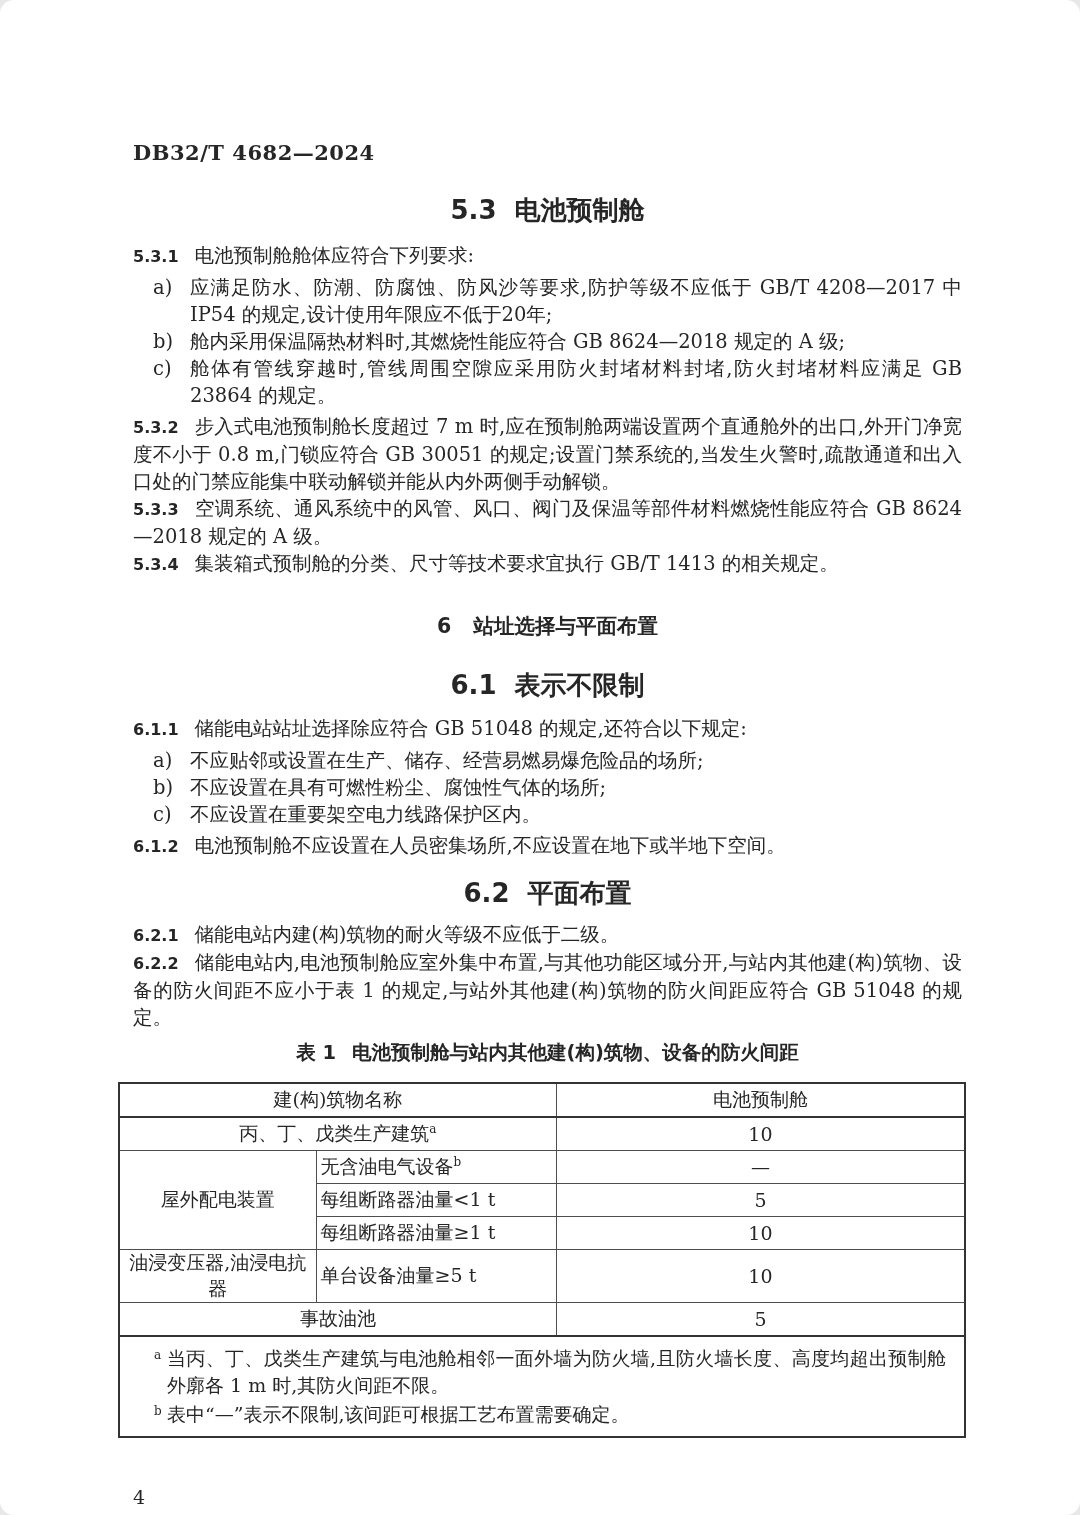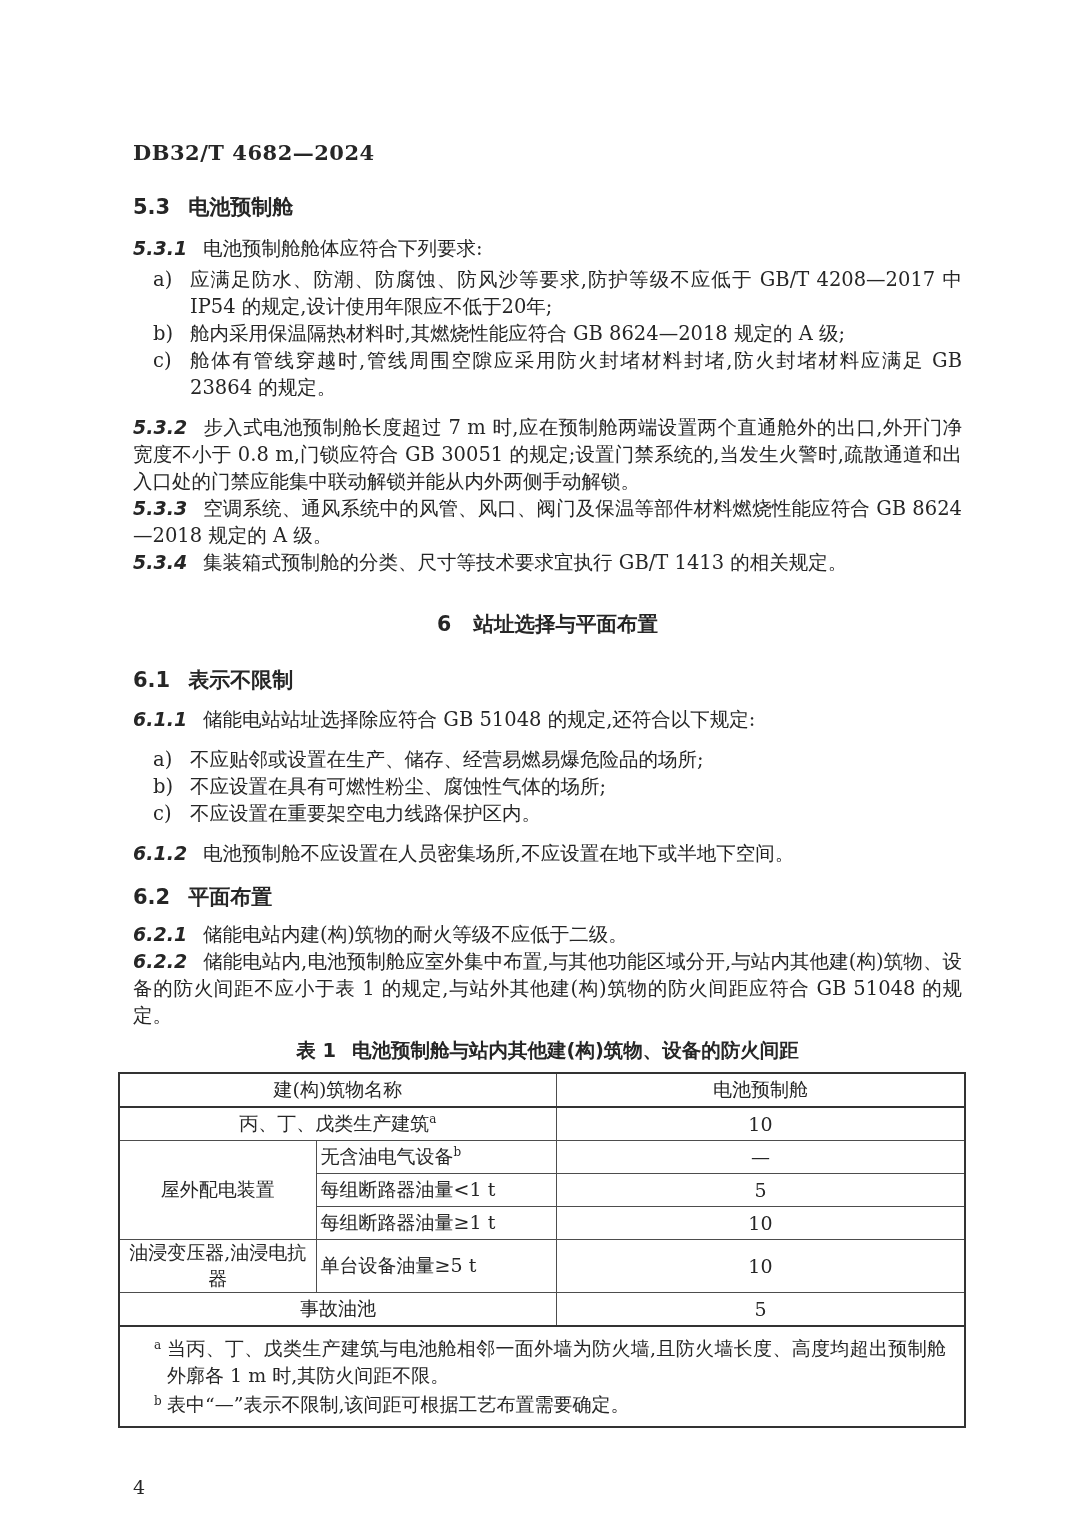--- a/index.html
+++ b/index.html
@@ -6,51 +6,52 @@
   .page {
     position:relative;
     width:1080px; height:1515px;
     margin:0 auto;
     background:#ffffff;
     box-sizing:border-box;
     padding:140px 118px 0 133px;
     font-family:"DejaVu Serif","Liberation Serif",serif;
     color:#262626;
     overflow:hidden;
+    border-radius:14px;
   }
   .doc-header {
     font-size:21px; font-weight:bold; letter-spacing:0.5px;
     font-family:"DejaVu Serif","Liberation Serif",serif;
   }
   .h1, .h2, .cnum, .table-caption {
     font-family:"DejaVu Sans","Liberation Sans",sans-serif;
     font-weight:bold;
   }
   .h1 { margin-top:34px; font-size:20.5px;text-align:center; }
   .h1 .num { margin-right:22px; }
-  .h2 { margin-top:28px; font-size:21px; }
+  .h2 { margin-top:28px; font-size:26px;text-align:center; }
   .h2 .num { margin-right:18px; }
   .para {
     margin:0; font-size:19.5px; line-height:27px; text-align:justify;
   }
   .mt14 { margin-top:14px; }
   .mt12 { margin-top:12px; }
   .mt10 { margin-top:10px; }
   .mt4  { margin-top:4px; }
-  .mt2  { margin-top:13px; }
-  .cnum { font-size:19px; margin-right:16px;font-style:italic; }
+  .mt2  { margin-top:4px; }
+  .cnum { font-size:16px; margin-right:16px; }
   .li {
     position:relative; padding-left:57px;
     font-size:19.5px; line-height:27px; text-align:justify;
   }
   .li .marker { position:absolute; left:20px; top:0; }
   .table-caption { margin-top:8px; text-align:center; font-size:19.5px; }
   .table-caption .lbl { margin-right:16px; }
   .unit-note { margin-top:10px; text-align:right; font-size:18.5px; }
-  .tbl-wrap { margin-top:8px; margin-left:-15px; width:calc(100% + 19px); }
+  .tbl-wrap { margin-top:16px; margin-left:-15px; width:calc(100% + 19px); }
   table {
     width:100%; border-collapse:collapse;
     border:2px solid #333333;
   }
   th, td {
     border:1px solid #4d4d4d;
     font-size:19px; font-weight:normal;
     text-align:center; vertical-align:middle;
     height:32px; padding:0;
   }

